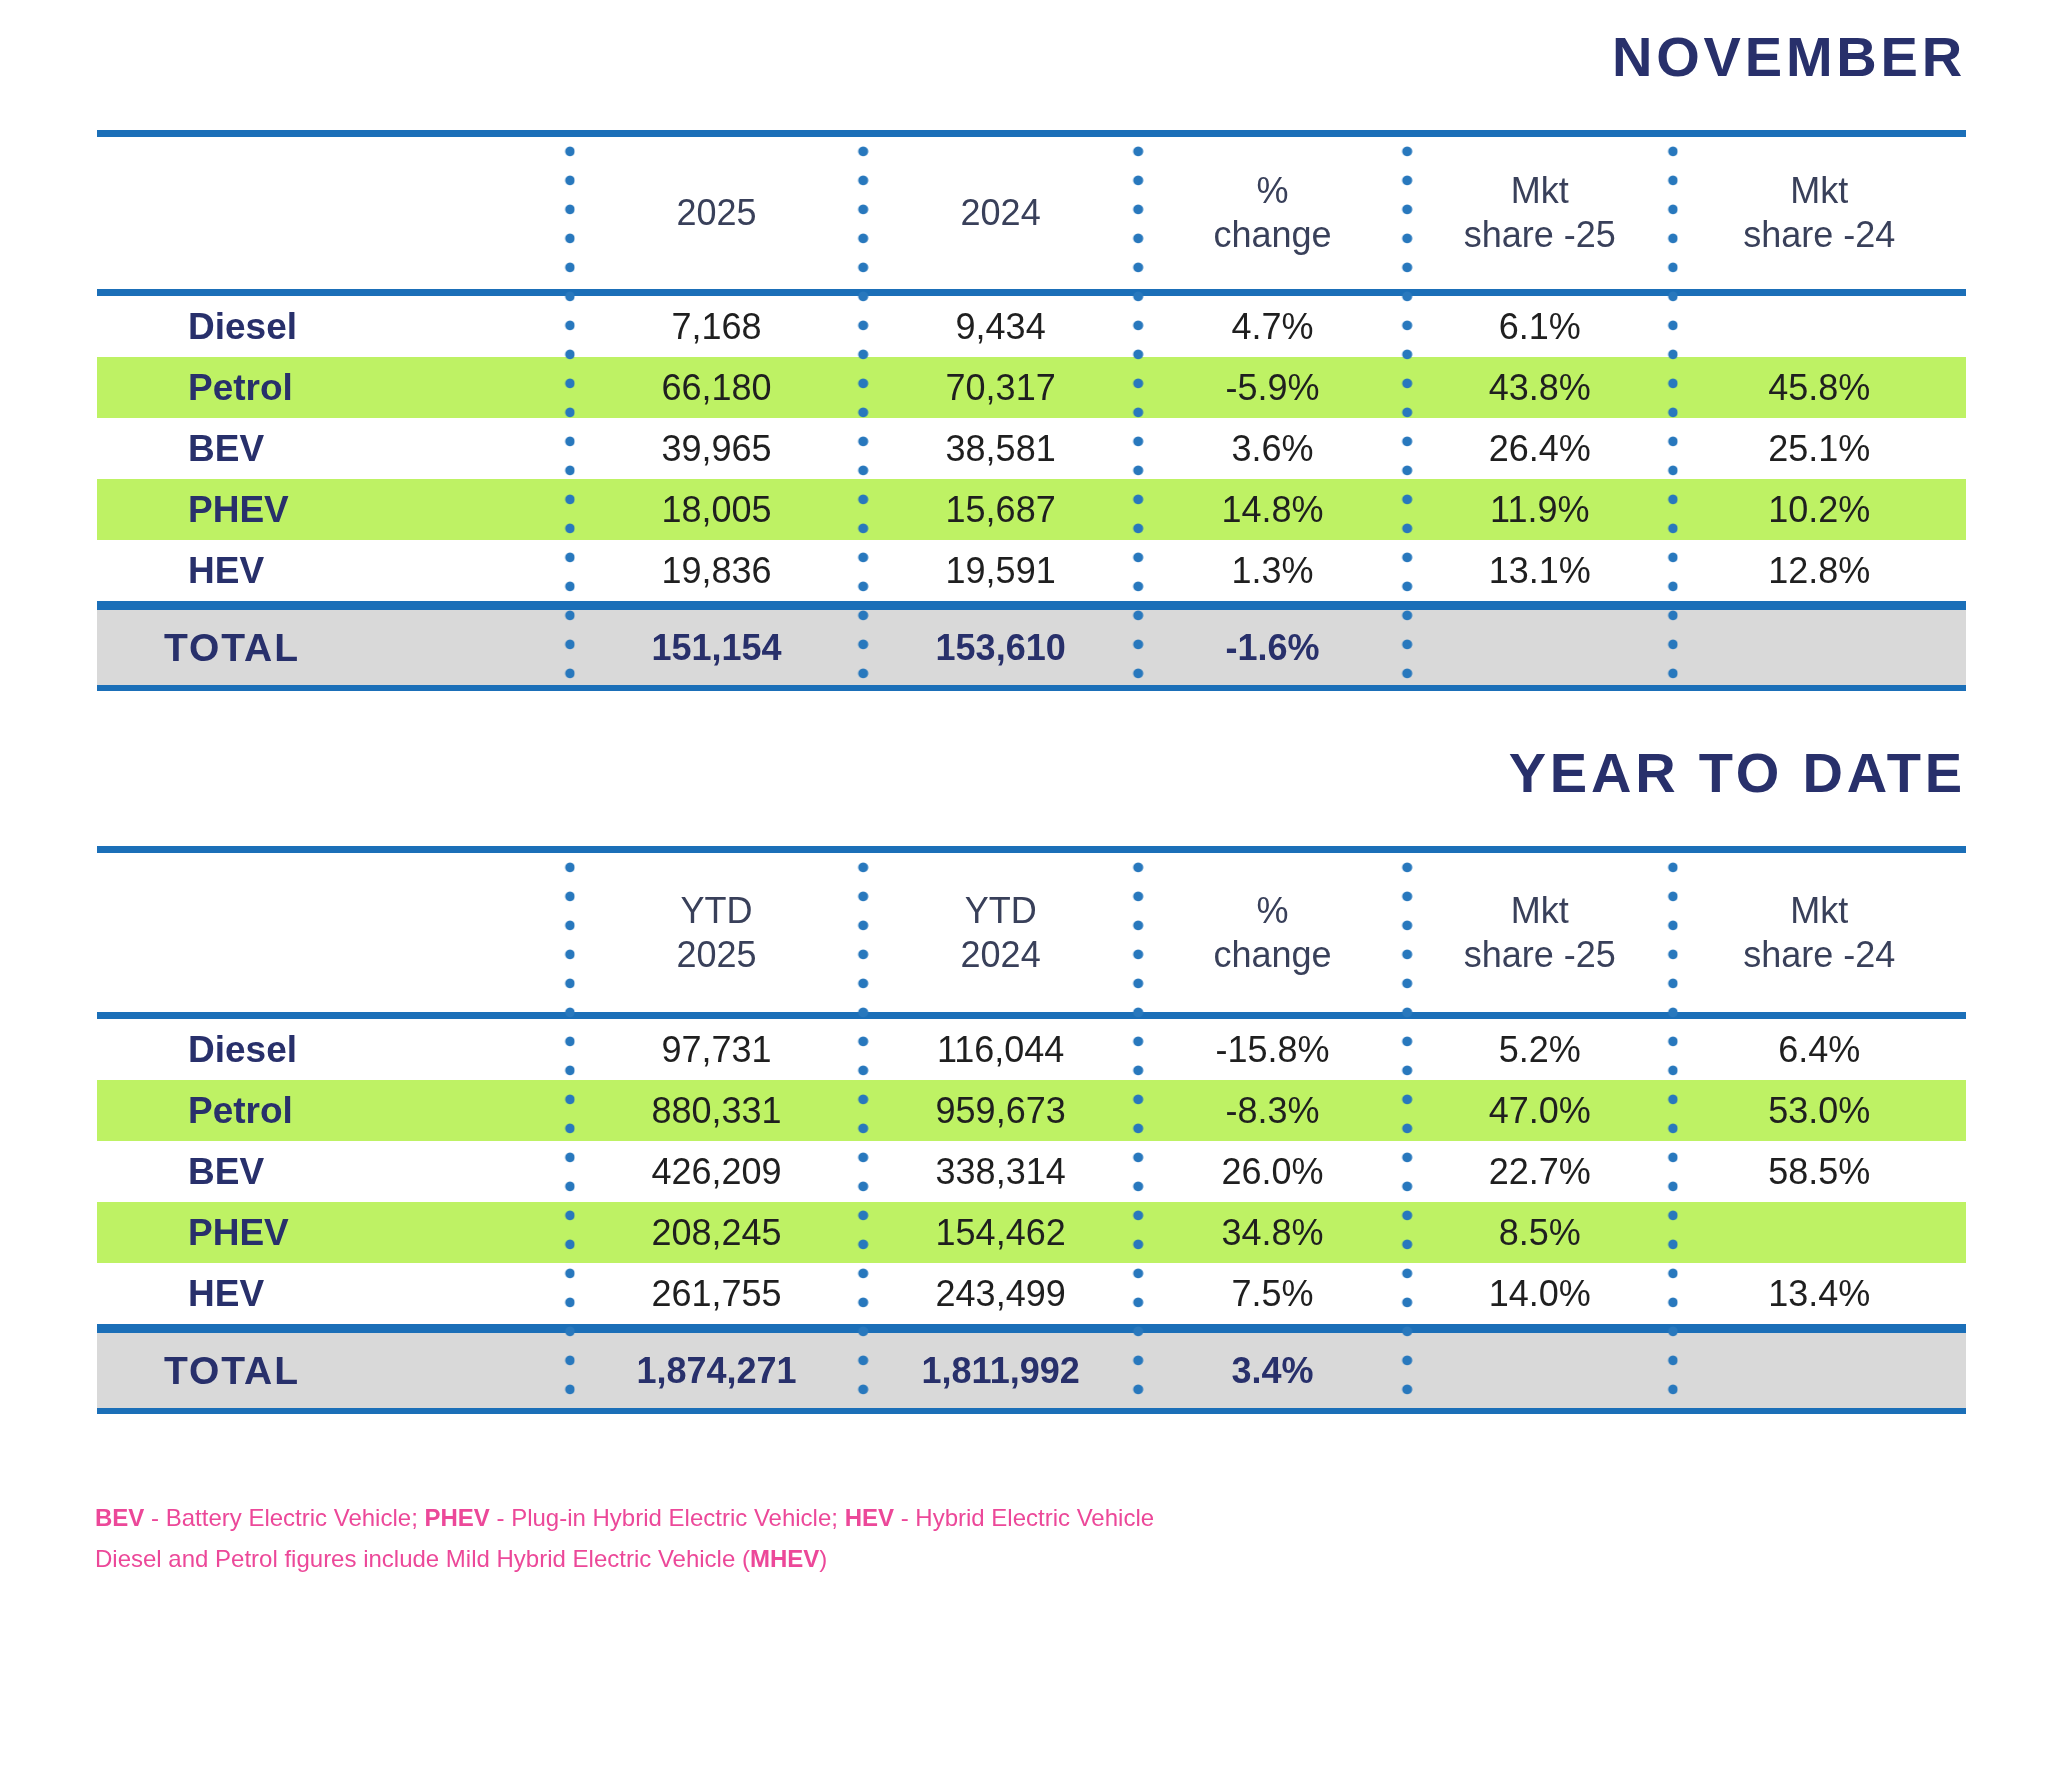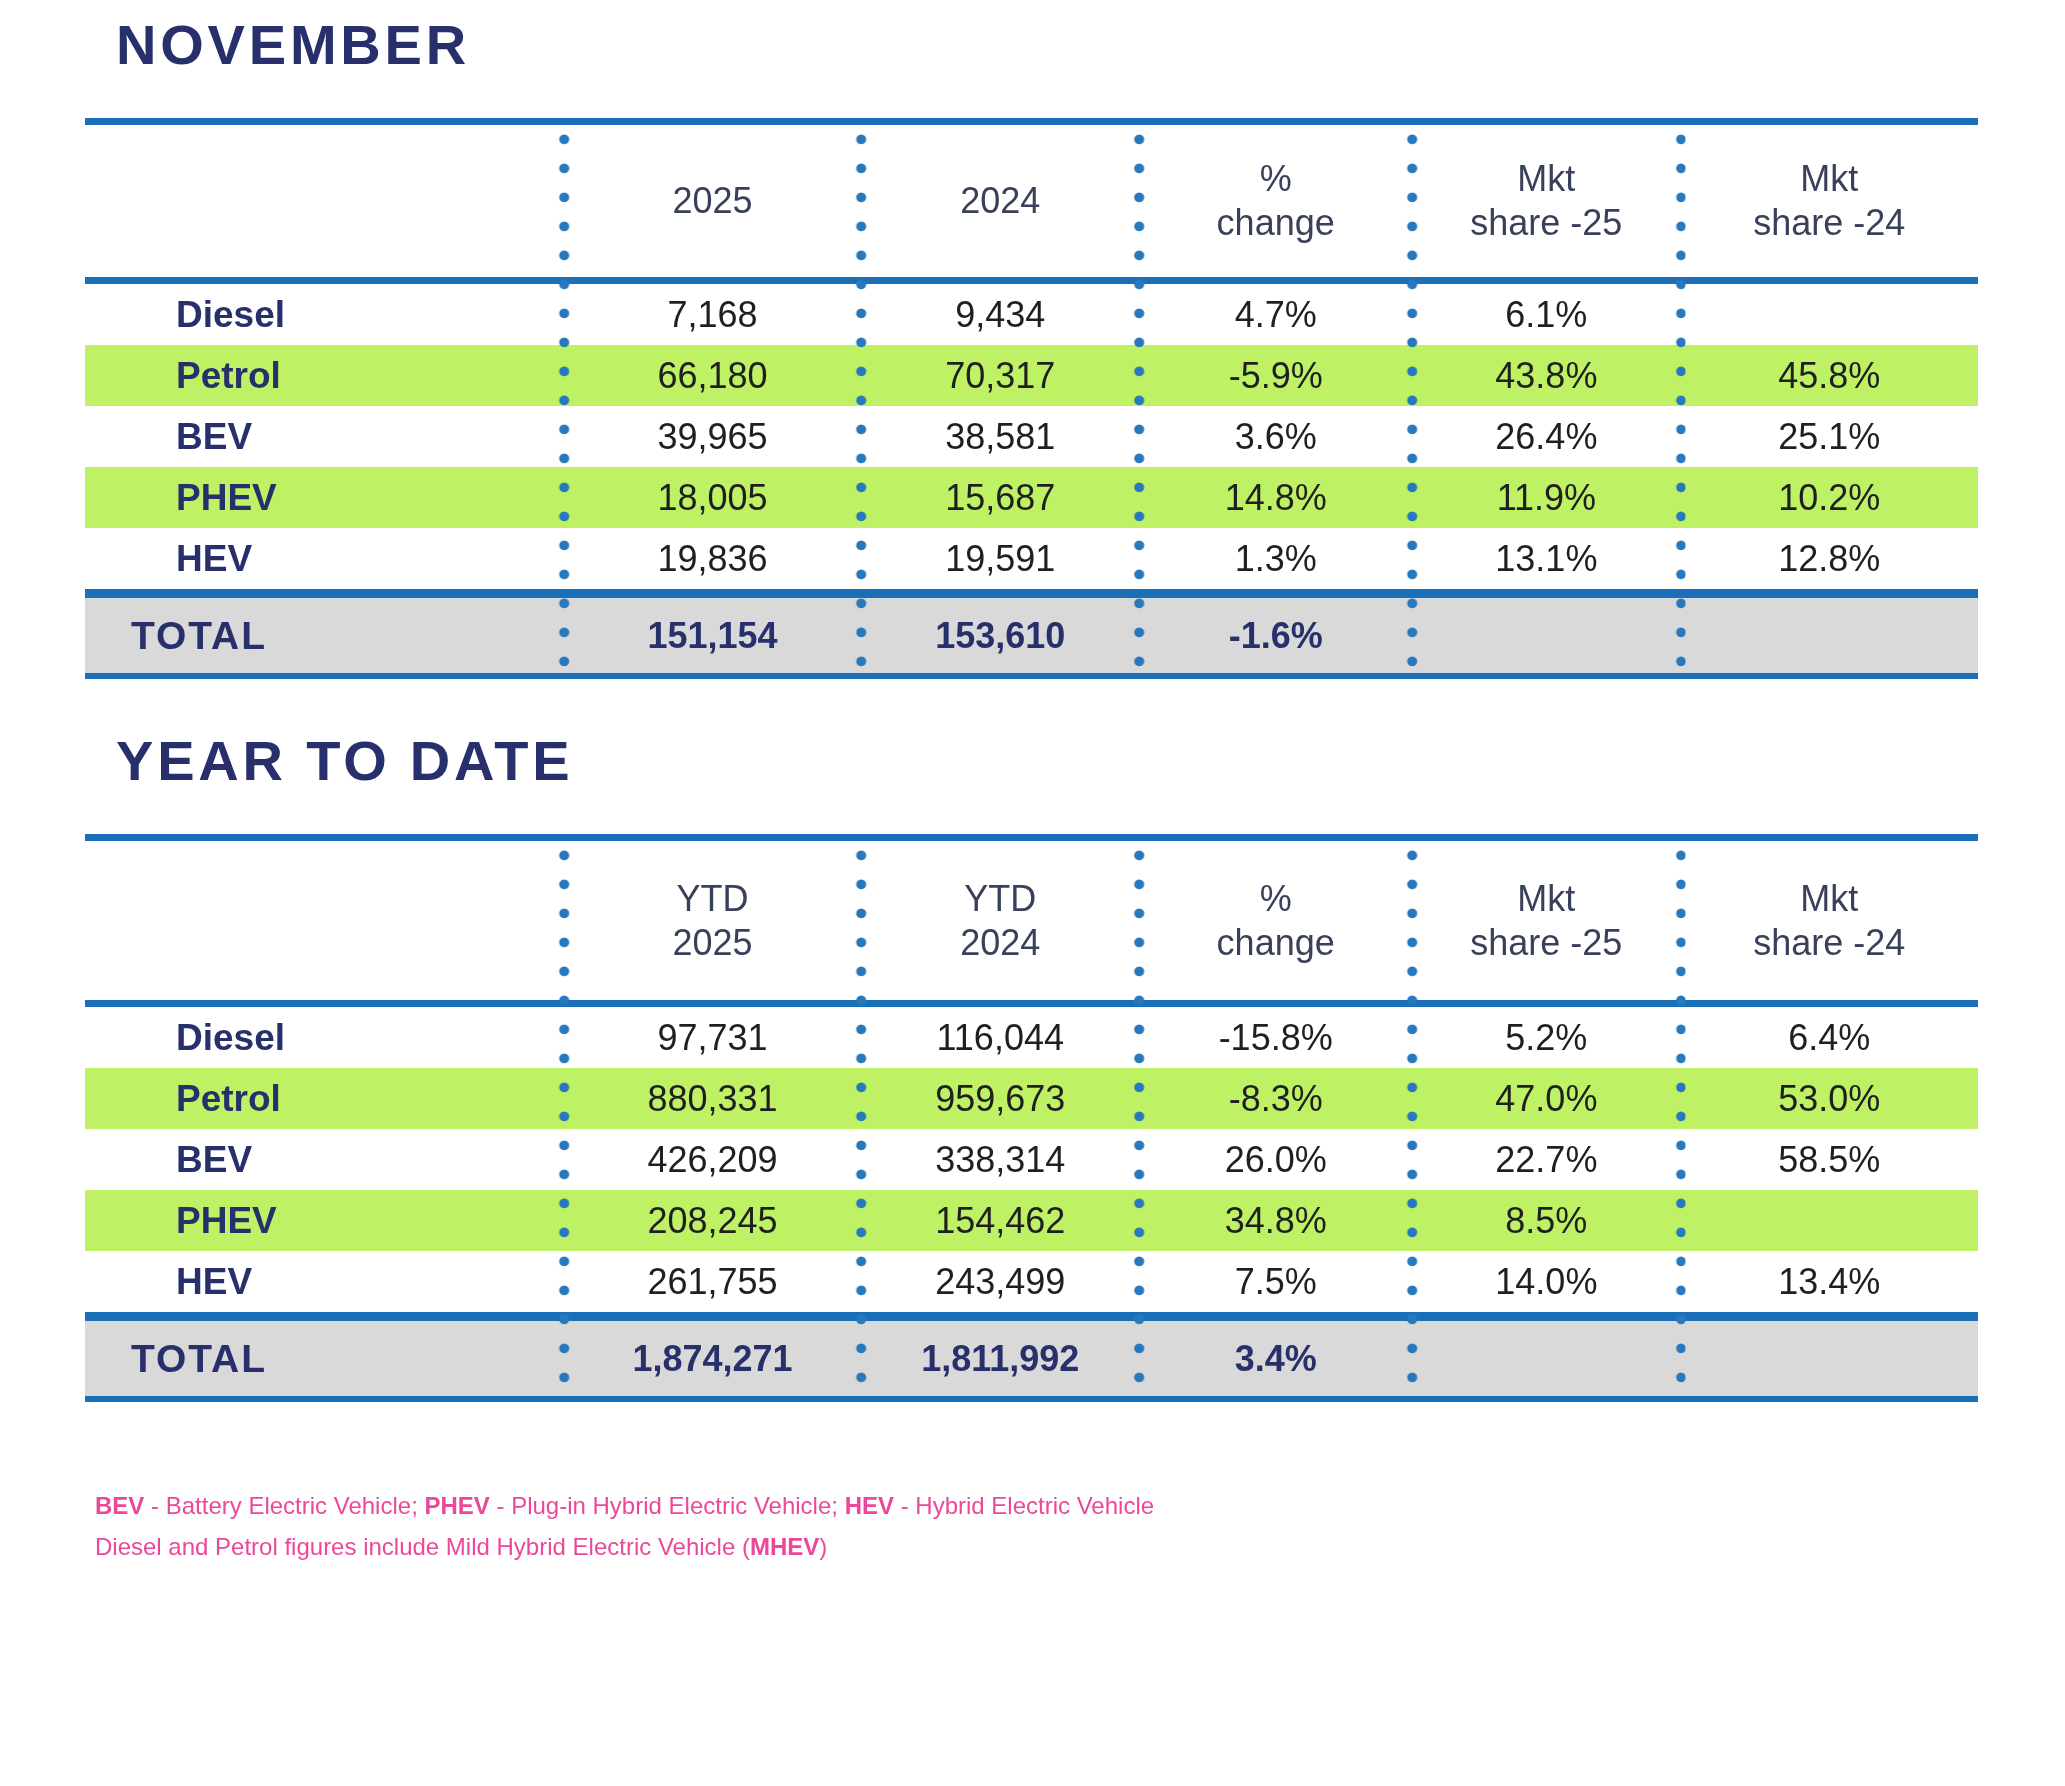--- a/index.html
+++ b/index.html
@@ -13,21 +13,21 @@
 
   .section-title {
     color:#28306b;
     font-size:56px;
     font-weight:bold;
     letter-spacing:3.8px;
     margin:0 0 0 31px;
     height:63px; line-height:63px;
     white-space:nowrap;
   }
-  .section { margin:0; }
+  .section { margin:12px;text-align:right; }
   .section + .section { margin-top:50px; }
 
   .table-wrap {
     position:relative;
     margin-top:42px;
     border-top:7.7px solid #1b6fb8;
     border-bottom:6.7px solid #1b6fb8;
   }
 
   .row {
@@ -56,21 +56,21 @@
     font-size:36px;
   }
   .label-cell {
     justify-content:flex-start;
     padding-left:91px;
     color:#28306b;
     font-weight:bold;
     font-size:37px;
   }
   .total-row .cell { color:#28306b; font-weight:bold; }
-  .total-row .label-cell { padding-left:46px; font-size:39px; letter-spacing:1.9px; }
+  .total-row .label-cell { padding-left:67px; font-size:39px; letter-spacing:1.9px; }
 
   .sep {
     position:absolute; top:0; bottom:0;
     width:10.6px;
     transform:translateX(-50%);
     background-image:radial-gradient(circle at 5.3px 14.4px, #2878bd 4.3px, rgba(255,255,255,0) 5.3px);
     background-size:10.6px 29px;
     background-repeat:repeat-y;
     z-index:2;
   }

